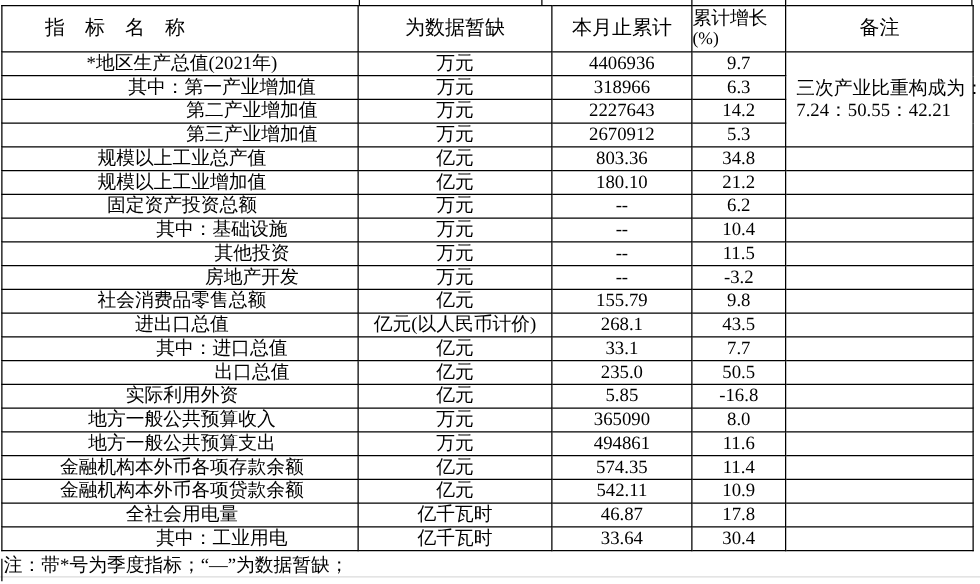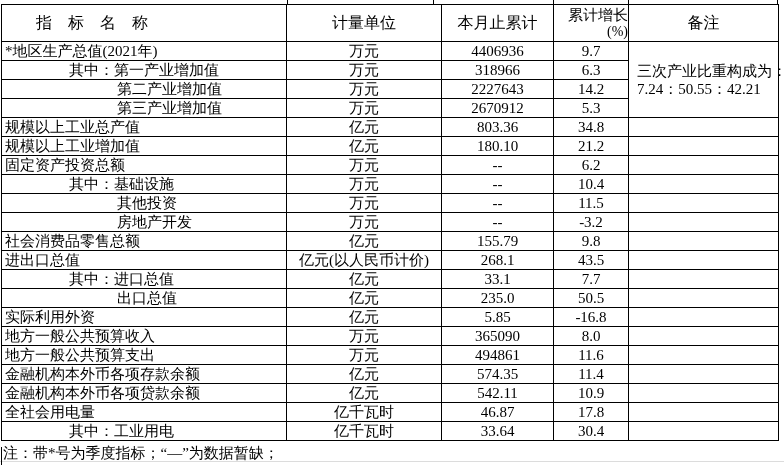--- a/index.html
+++ b/index.html
@@ -27,24 +27,24 @@
     font-weight: normal;
     vertical-align: middle;
     font-size: 15px;
     line-height: 18px;
     white-space: nowrap;
   }
   .stat-table thead tr { height: 37px; }
   .stat-table tbody tr { height: 19px; }
   th.h-indicator { text-align: left; padding-left: 34px; font-size: 16px; }
   th.h-unit, th.h-cumulative, th.h-remark { text-align: center; font-size: 16px; }
-  th.h-growth { text-align: right; }
+  th.h-growth { text-align: left; }
   th.h-growth .g1 { font-size: 15px; line-height: 17px; }
   th.h-growth .g2 { font-size: 14px; line-height: 15px; }
-  td.c-name { text-align: left; overflow: hidden; }
+  td.c-name { text-align: center; overflow: hidden; }
   td.c-name.indent-0 { padding-left: 3px; }
   td.c-name.indent-1 { padding-left: 67px; }
   td.c-name.indent-2 { padding-left: 115px; }
   td.c-unit, td.c-val, td.c-growth { text-align: center; }
   td.c-remark-merged {
     text-align: left;
     padding-left: 8px;
     overflow: visible;
     vertical-align: middle;
   }
@@ -96,21 +96,21 @@
     <colgroup>
       <col style="width:285px">
       <col style="width:155px">
       <col style="width:112px">
       <col style="width:75px">
       <col style="width:150px">
     </colgroup>
     <thead>
       <tr>
         <th class="h-indicator">指　标　名　称</th>
-        <th class="h-unit">计量单位</th>
+        <th class="h-unit">为数据暂缺</th>
         <th class="h-cumulative">本月止累计</th>
         <th class="h-growth">
           <div class="g1">累计增长</div>
           <div class="g2">(%)</div>
         </th>
         <th class="h-remark">备注</th>
       </tr>
     </thead>
     <tbody>
         <tr>

